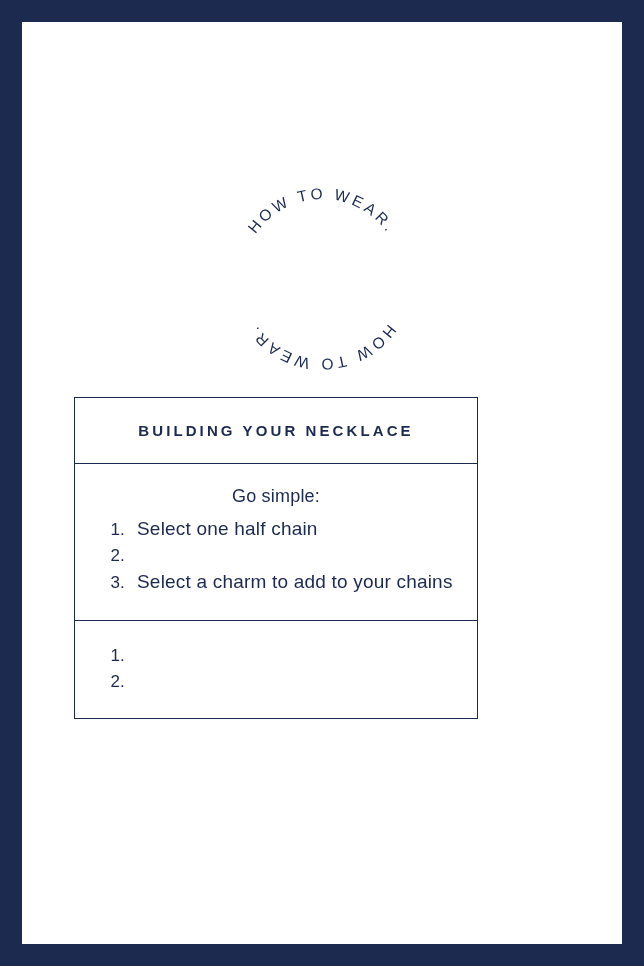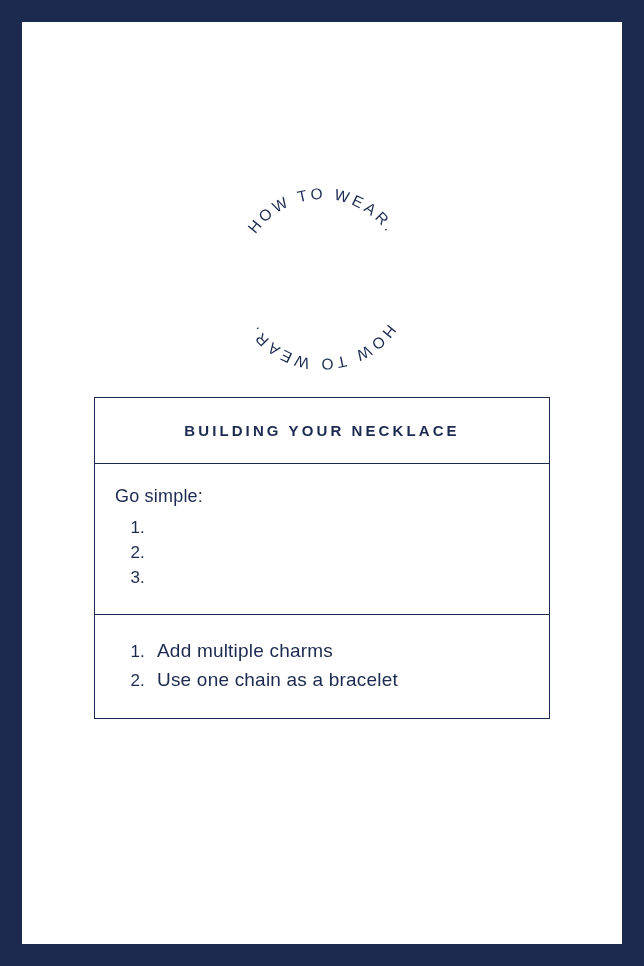--- a/index.html
+++ b/index.html
@@ -39,23 +39,23 @@
   .badge text {
     font-family: "Liberation Sans", sans-serif;
     font-size: 15.5px;
     letter-spacing: 3.2px;
     fill: #1c2a50;
   }
 
   
   .box {
     position: absolute;
-    left: 72px;
+    left: 52px;
     top: 375px;
-    width: 456px;
+    width: 404px;
     border: 1px solid #1c2a50;
     box-sizing: border-box;
   }
   .box-header {
     border-bottom: 1px solid #1c2a50;
     text-align: center;
     padding: 24px 10px 23px;
   }
   .box-header .title {
     font-size: 15px;
@@ -67,20 +67,21 @@
     padding: 22px 20px 24px 20px;
   }
   .section + .section {
     border-top: 1px solid #1c2a50;
   }
   .section-label {
     font-size: 18px;
     color: #1c2a50;
     margin: 0 0 8px 0;
     letter-spacing: .2px;
+    text-align: center;
   }
   ol.steps {
     list-style: none;
     margin: 0;
     padding: 0;
   }
   ol.steps li {
     display: flex;
     align-items: baseline;
     font-size: 19px;
@@ -123,37 +124,37 @@
 
     <div class="box-header">
       <span class="title">BUILDING YOUR NECKLACE</span>
     </div>
 
     <div class="section">
       <p class="section-label">Go simple:</p>
       <ol class="steps">
         <li>
           <span class="num">1.</span>
+          <span class="txt">Select one half chain</span>
         </li>
         <li>
           <span class="num">2.</span>
         </li>
         <li>
           <span class="num">3.</span>
+          <span class="txt">Select a charm to add to your chains</span>
         </li>
       </ol>
     </div>
 
     <div class="section">
       <ol class="steps">
         <li>
           <span class="num">1.</span>
-          <span class="txt">Add multiple charms</span>
         </li>
         <li>
           <span class="num">2.</span>
-          <span class="txt">Use one chain as a bracelet</span>
         </li>
       </ol>
     </div>
 
   </div>
 </div>
 
 </body></html>

